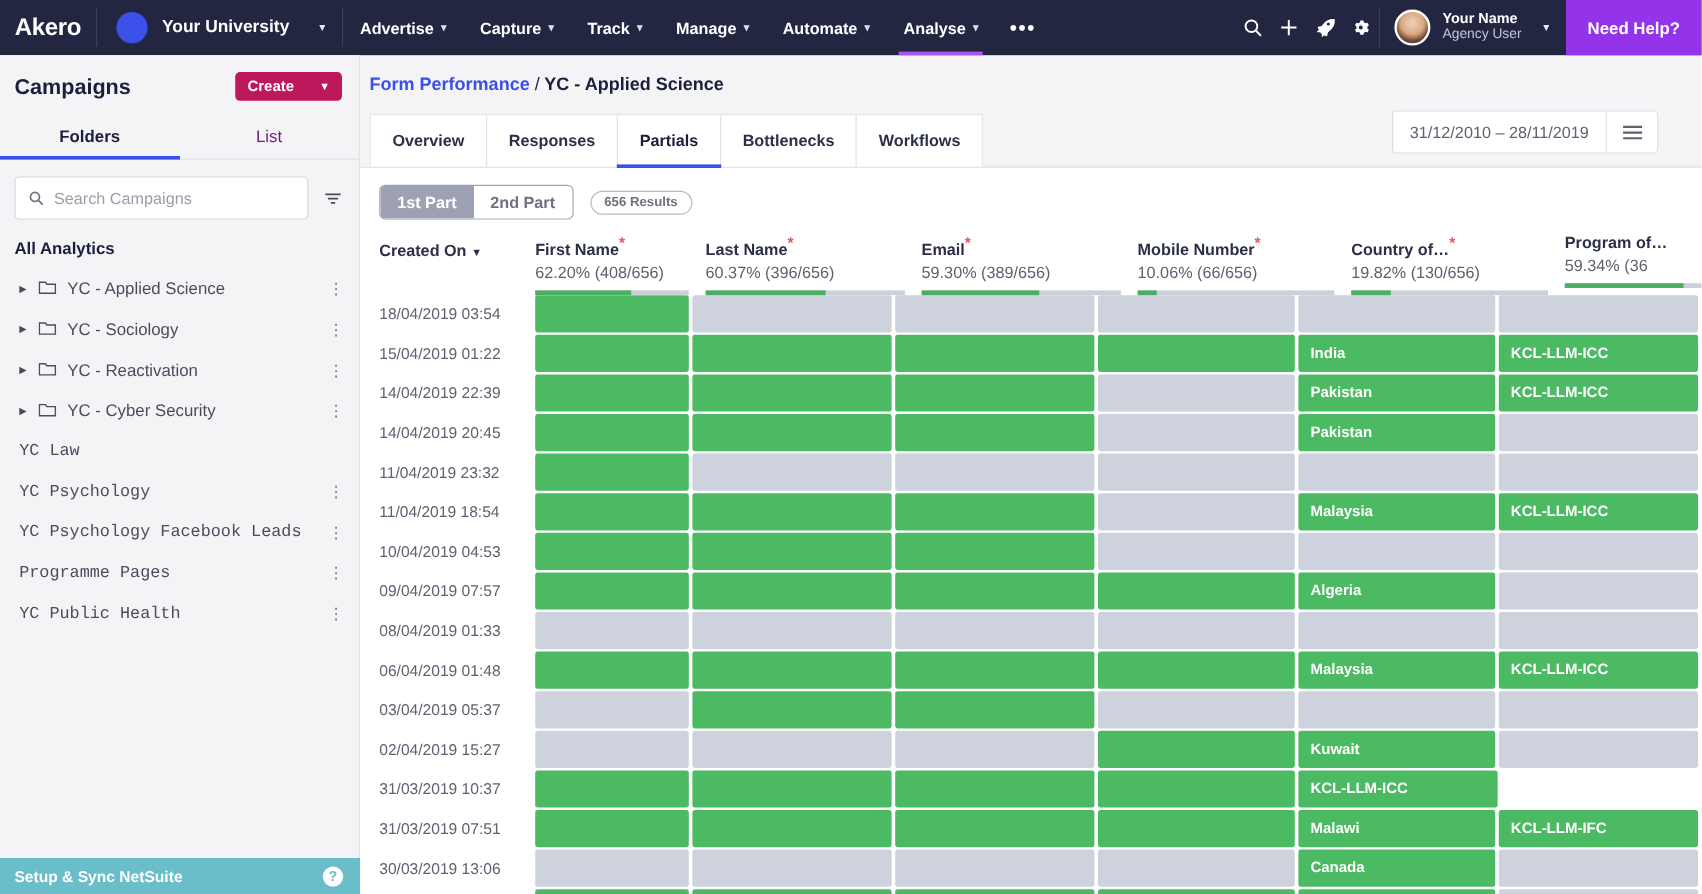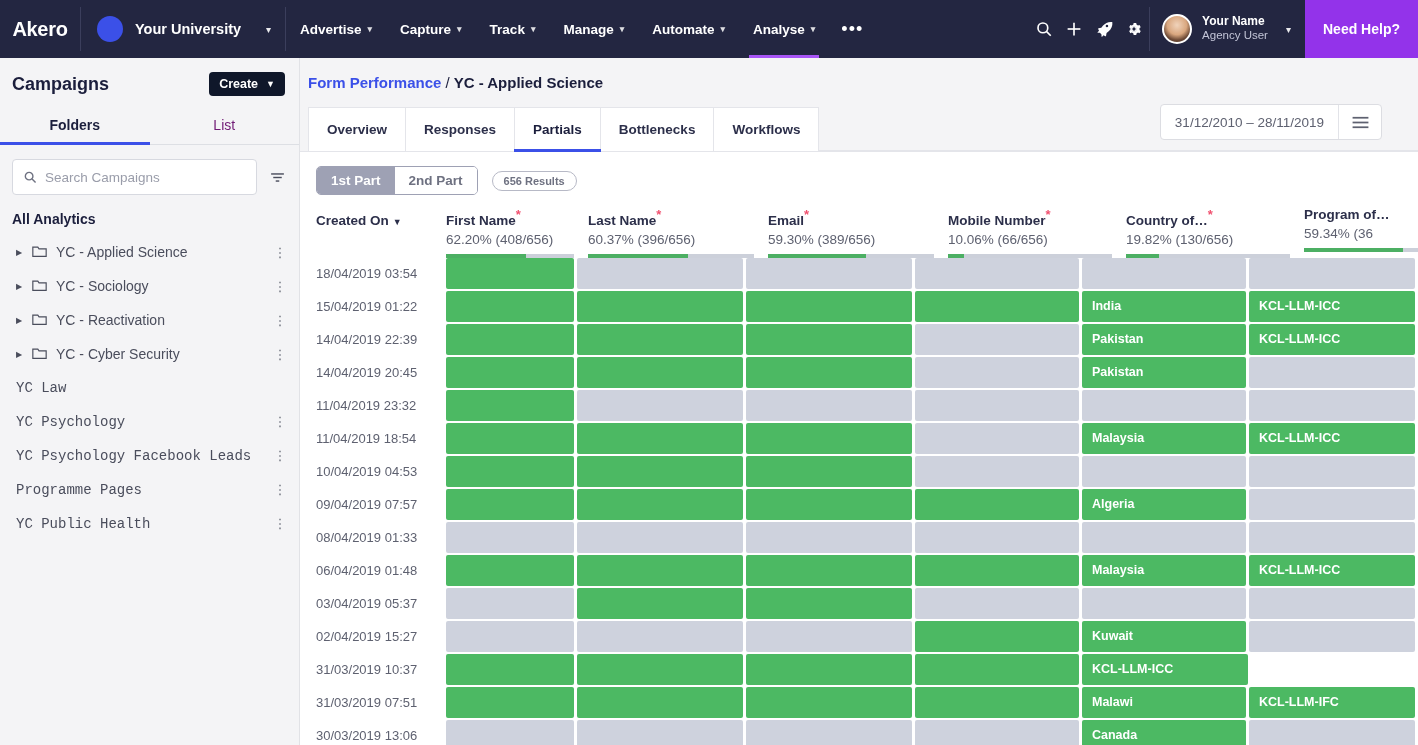--- a/index.html
+++ b/index.html
@@ -5,21 +5,21 @@
   * { box-sizing: border-box; margin: 0; padding: 0; }
   html, body {
     width: 1418px; height: 745px;
     font-family: "Liberation Sans", sans-serif;
     background: #ffffff;
     overflow: hidden;
   }
 
   
   #topbar {
-    height: 58px; width: 100%;
+    height: 46px; width: 100%;
     background: #232641;
     display: flex; align-items: stretch;
     color: #ffffff;
     position: relative;
   }
   .logo-cell {
     width: 80px; display: flex; align-items: center; justify-content: center;
     font-size: 20px; font-weight: bold; letter-spacing: -0.3px;
   }
   .divider-v { width: 1px; background: #3b3e5c; margin: 7px 0; }
@@ -67,22 +67,22 @@
     width: 300px; flex: 0 0 300px; background: #f4f4f6;
     border-right: 1px solid #e1e2e6;
     display: flex; flex-direction: column; position: relative;
   }
   .sb-head {
     display: flex; align-items: center; justify-content: space-between;
     padding: 14px 14px 12px 12px;
   }
   .sb-title { font-size: 18px; font-weight: bold; color: #1b1e3c; }
   .create-btn {
-    background: #0f172a; color: #fff; font-size: 12.5px; font-weight: bold;
-    border-radius: 4px; padding: 5px 10px; display: flex; gap: 8px; align-items: center;
+    background: #be185d; color: #fff; font-size: 12.5px; font-weight: bold;
+    border-radius: 4px; padding: 5px 10px; display: flex; gap: 21px; align-items: center;
   }
   .sb-tabs { display: flex; border-bottom: 1px solid #dddfe4; }
   .sb-tab {
     flex: 1; text-align: center; padding: 9px 0 11px; font-size: 14px;
     color: #701a75; position: relative;
   }
   .sb-tab.active { color: #1b1e3c; font-weight: bold; }
   .sb-tab.active::after {
     content: ""; position: absolute; left: 0; right: 0; bottom: -1px; height: 3px; background: #3b50e8;
   }
@@ -366,20 +366,24 @@
         <div class="sb-row nochild">
           <span class="lbl">Programme Pages</span>
           <span class="kebab">⋮</span>
         </div>
         <div class="sb-row nochild">
           <span class="lbl">YC Public Health</span>
           <span class="kebab">⋮</span>
         </div>
       </div>
 
+    <div class="sb-footer">
+      <span>Setup &amp; Sync NetSuite</span>
+      <span class="q-circle">?</span>
+    </div>
   </div>
 
   <div id="main">
 
     <div class="breadcrumb">
       <span class="link">Form Performance</span>
       <span class="sep">/</span>
       <span>YC - Applied Science</span>
     </div>
 

